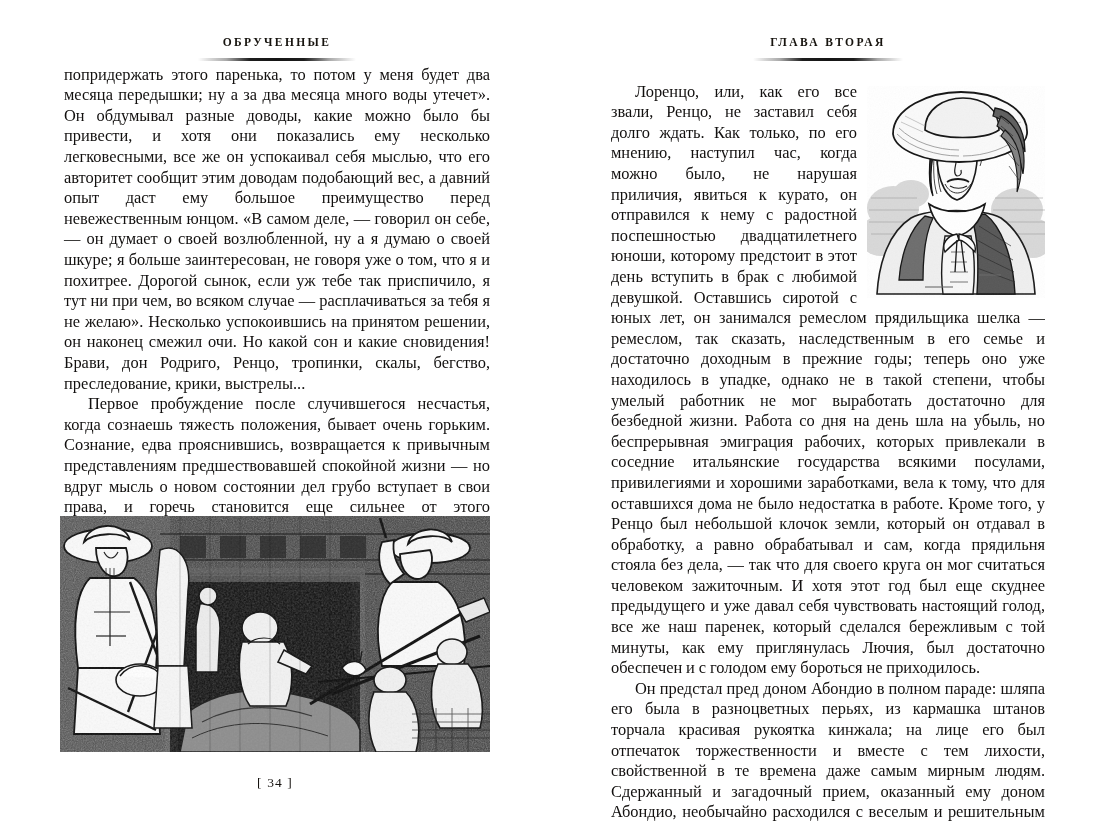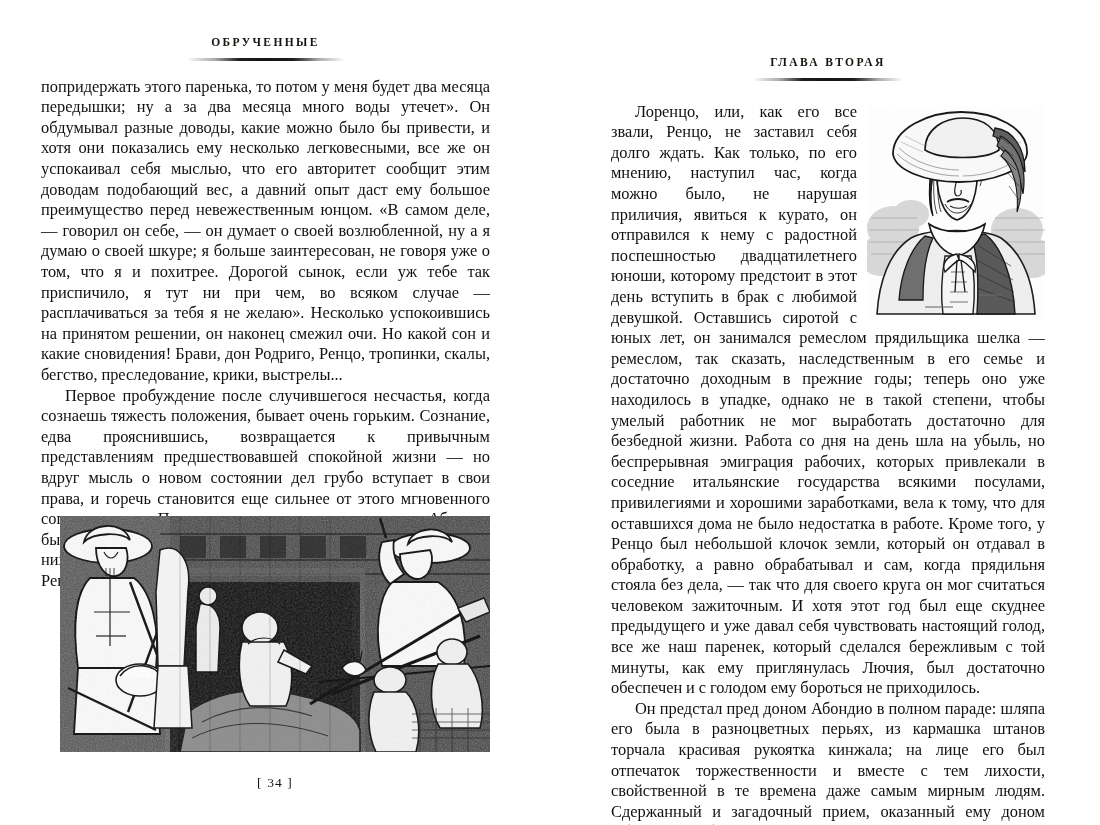--- a/index.html
+++ b/index.html
@@ -23,22 +23,22 @@
     height: 825px;
     display: flex;
     background: #ffffff;
   }
 
   .page {
     position: relative;
     height: 825px;
     box-sizing: border-box;
   }
-  .page-left  { width: 550px; padding: 36px 60px 0 41px; }
-  .page-right { width: 550px; padding: 56px 55px 0 61px; }
+  .page-left  { width: 550px; padding: 36px 60px 0 64px; }
+  .page-right { width: 550px; padding: 36px 55px 0 61px; }
 
   
   .running-head {
     text-align: center;
     margin: 0;
     padding: 0;
   }
   .running-head .rh-text {
     display: block;
     font-size: 11.5px;
@@ -63,21 +63,21 @@
       #1d1d1d 67%,
       #5e5e5e 75%,
       #a9a9a9 83%,
       #d6d6d6 92%,
       rgba(255,255,255,0) 100%);
   }
   .page-right .rule-ornament { width: 150px; }
 
   
   .body-text {
-    margin-top: 16px;
+    margin-top: 4px;
     font-size: 16.4px;
     line-height: 20.6px;
     text-align: justify;
     text-justify: inter-word;
     hyphens: manual;
     word-spacing: -0.2px;
   }
   .page-right .body-text { margin-top: 21px; }
 
   .body-text p {

